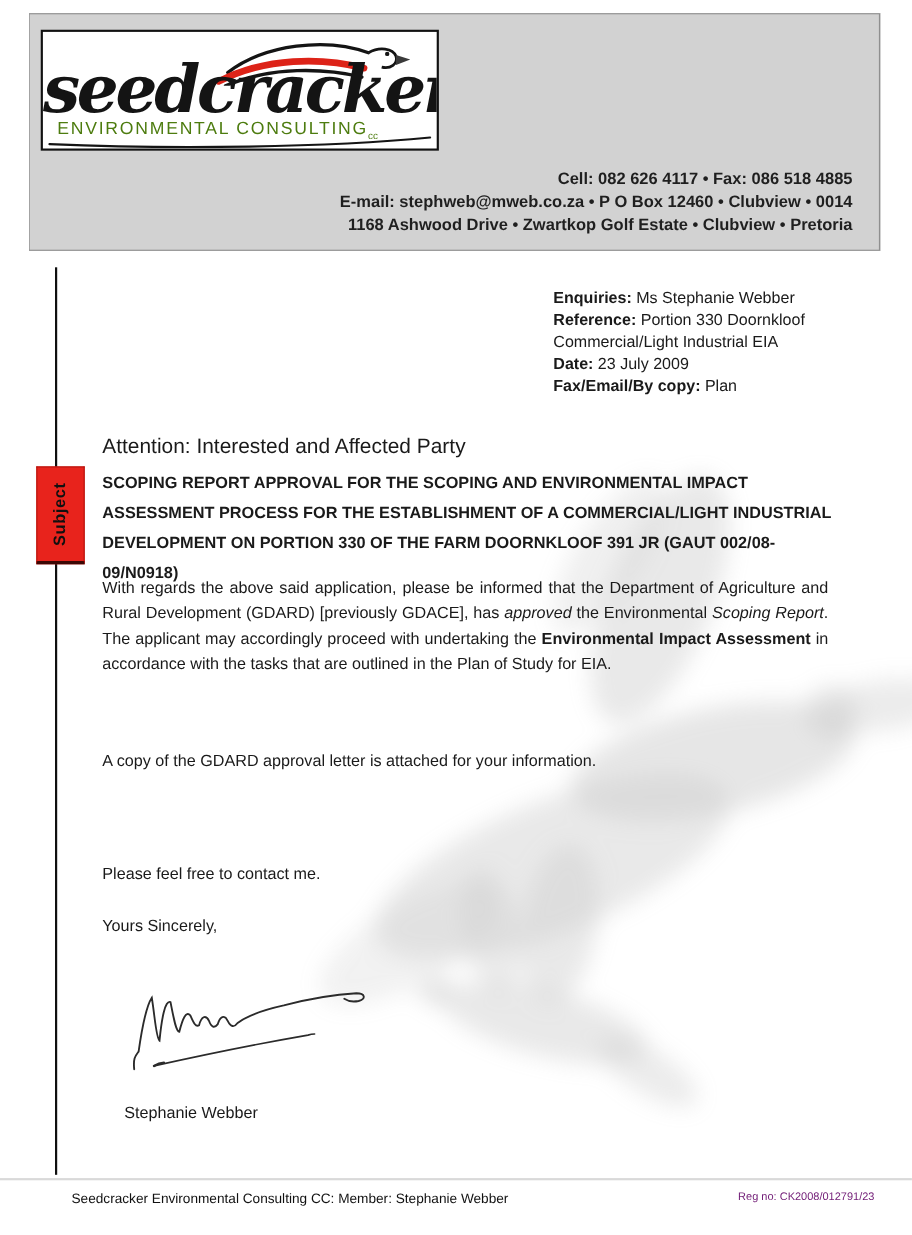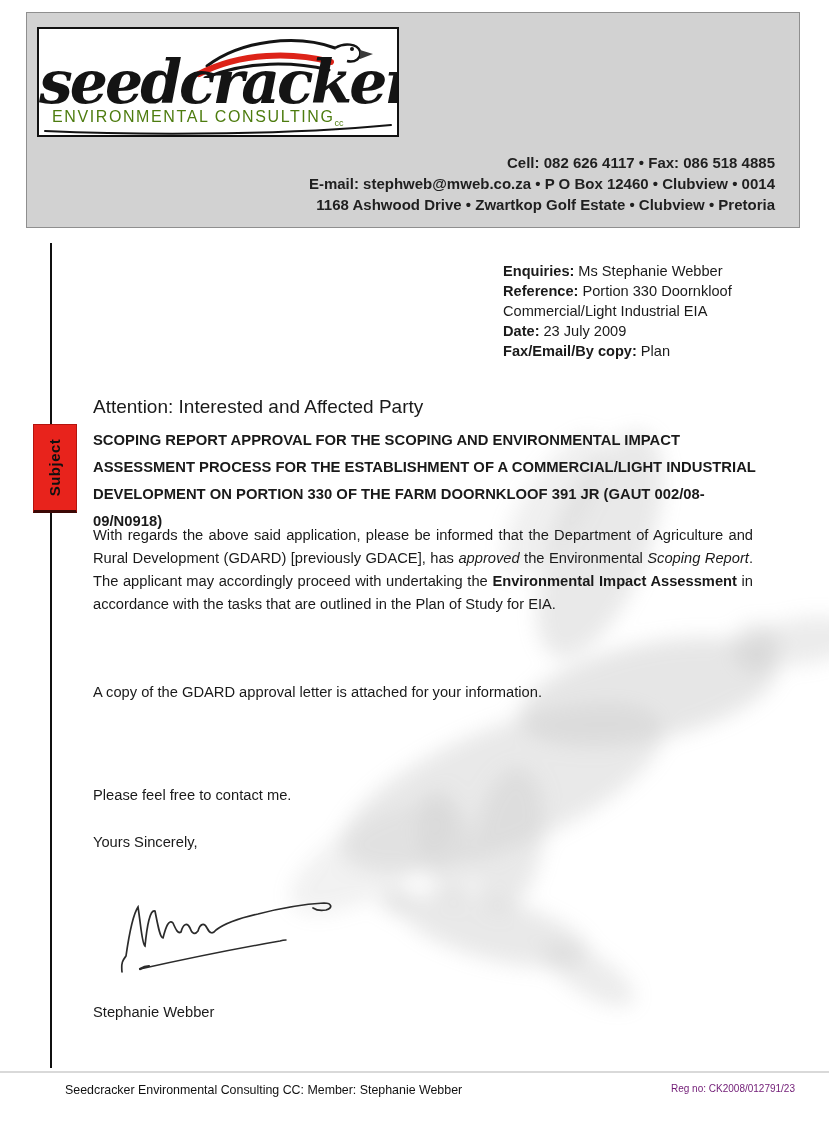--- a/index.html
+++ b/index.html
@@ -66,21 +66,21 @@
     position: absolute; left: 93px; top: 427px; width: 666px;
     font-size: 14.8px; font-weight: bold; line-height: 27px;
   }
   .para { position: absolute; left: 93px; width: 660px; font-size: 14.7px; line-height: 23px; }
   .justify { text-align: justify; }
   .p1 { top: 524px; }
   .p2 { top: 643px; margin-top: 38px; }
   .p3 { top: 690px; }
   .p4 { top: 784px; }
   .closing { top: 831px; }
-  .sender { top: 1001px; }
+  .sender { top: 1001px; margin-left: 20px; }
   .sig { position: absolute; left: 116px; top: 882px; }
   
   .footer-rule {
     position: absolute; left: 0; top: 1071px; width: 829px; height: 2px;
     background: #d9d9d9; z-index: 2;
   }
   .footer-left {
     position: absolute; left: 33px; top: 1083px; font-size: 12.4px; color: #111; z-index: 2; margin-left: 32px;
   }
   .footer-right {

